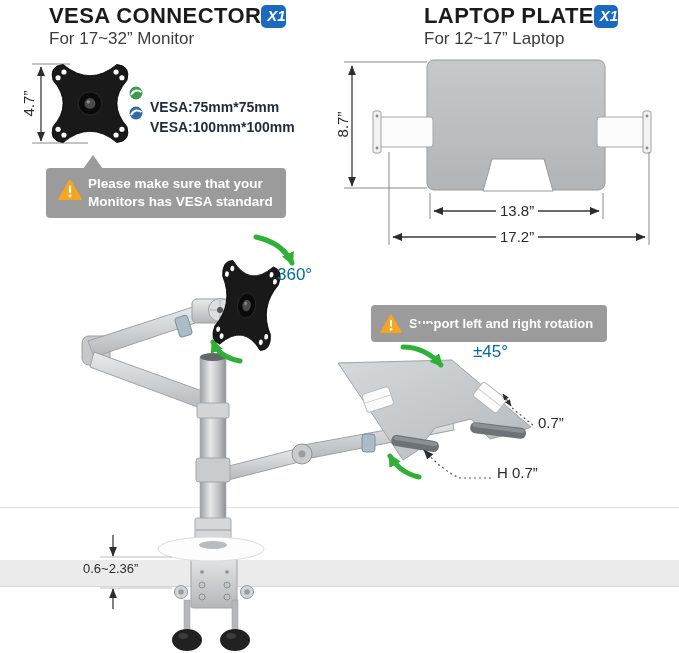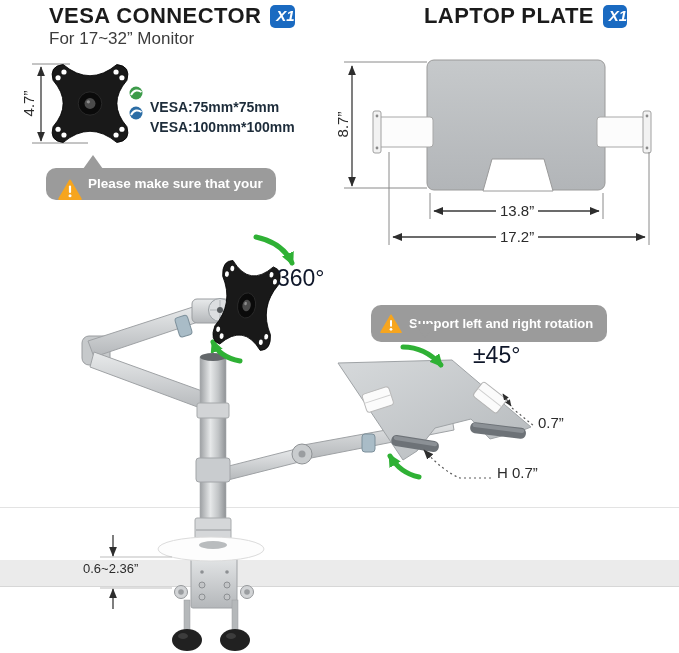--- a/index.html
+++ b/index.html
@@ -1,41 +1,41 @@
 <!DOCTYPE html>
 <html style="--accent-blue: #1a6ac1; --green-icon: #3d9b4a; --blue-icon: #2c6da5; --callout-gray: #9b9b9b; --warning-orange: #f6a51f; --arrow-green: #2fb135; --title-dark: #1b1b1b;"><head>
 <meta charset="utf-8">
 <style>
   html,body{margin:0;padding:0;background:#fff;}
   .canvas{position:relative;width:679px;height:653px;background:#fff;overflow:hidden;
           font-family:"Liberation Sans",sans-serif;}
   .abs{position:absolute;}
   
-  .hdr-row{display:flex;align-items:center;gap:9px;}
+  .hdr-row{display:flex;align-items:center;}
   .title{font-size:22px;font-weight:bold;color:#1b1b1b;letter-spacing:.4px;white-space:nowrap;}
   .badge{display:inline-block;background:var(--accent-blue,#1a6ac1);color:#fff;font-weight:bold;
          font-style:italic;font-size:15px;line-height:20px;padding:1px 0 2px 6px;border-radius:5px;}
   .subtitle{font-size:17px;color:#3c3c3c;margin-top:0;white-space:nowrap;}
   
   .spec-row{display:flex;align-items:center;gap:7px;height:20px;}
   .spec-label{font-size:14px;font-weight:bold;color:#1d2c3a;white-space:nowrap;margin-top:28px;}
   
-  .callout{position:absolute;background:var(--callout-gray,#9b9b9b);border-radius:10px;color:#fff;
+  .callout{position:absolute;background:var(--callout-gray,#9b9b9b);border-radius:4px;color:#fff;
            font-weight:bold;}
   .callout .txt{white-space:nowrap;}
   .ptr-up{position:absolute;width:0;height:0;border-left:10px solid transparent;
           border-right:10px solid transparent;border-bottom:14px solid var(--callout-gray,#9b9b9b);}
   .ptr-down{position:absolute;width:0;height:0;border-left:10px solid transparent;
           border-right:10px solid transparent;border-top:14px solid var(--callout-gray,#9b9b9b);}
   .warn{position:absolute;}
   
   .dim{position:absolute;font-size:15px;color:#2b2b2b;white-space:nowrap;}
   .dim.rot{transform:rotate(-90deg);text-align:center;width:36px;}
   .dim.onwhite{background:#fff;padding:0 4px;}
-  .big-dim{position:absolute;font-size:23px;color:#0f172a;white-space:nowrap;}
+  .big-dim{position:absolute;font-size:17px;color:#0369a1;white-space:nowrap;}
   
   .desk-line{position:absolute;left:0;top:507px;width:679px;height:1px;background:#e3e3e3;}
   .desk-band{position:absolute;left:0;top:560px;width:679px;height:27px;background:#ebebeb;
              border-bottom:1px solid #d7d7d7;box-sizing:border-box;}
   svg.layer{position:absolute;left:0;top:0;pointer-events:none;}
 </style>
 </head>
 <body>
 
 <div class="canvas">
@@ -222,20 +222,21 @@
       <span class="badge">X1</span>
     </div>
     <div class="subtitle">For 17~32” Monitor</div>
   </div>
 
   <div class="abs" style="left:424px;top:3px;">
     <div class="hdr-row">
       <span class="title">LAPTOP PLATE</span>
       <span class="badge">X1</span>
     </div>
+    <div class="subtitle">For 12~17” Laptop</div>
   </div>
 
   <div class="abs" style="left:129px;top:83px;">
     <div class="spec-row">
       <svg width="14" height="14" viewBox="0 0 14 14">
         <circle cx="7" cy="7" r="6.5" fill="var(--green-icon,#3d9b4a)"></circle>
         <path d="M2,9 C5,3.5 9,3.5 12.5,6" stroke="#fff" stroke-width="2" fill="none"></path>
       </svg>
       <span class="spec-label">VESA:75mm*75mm</span>
     </div>
@@ -254,20 +255,21 @@
   <div class="dim onwhite" style="left:496px;top:228px;">17.2”</div>
 
   <div class="ptr-up" style="left:83px;top:155px;"></div>
   <div class="callout" style="left:46px;top:168px;padding:7px 13px 7px 42px;font-size:13.5px;line-height:18px;">
     <svg class="warn" style="left:12px;top:11px;" width="24" height="22" viewBox="0 0 24 22">
       <path d="M12,1.5 L22.8,20 L1.2,20 Z" fill="var(--warning-orange,#f6a51f)" stroke="var(--warning-orange,#f6a51f)" stroke-width="2" stroke-linejoin="round"></path>
       <rect x="10.9" y="6.5" width="2.2" height="7.5" rx="1.1" fill="#fff"></rect>
       <circle cx="12" cy="16.8" r="1.5" fill="#fff"></circle>
     </svg>
     <div class="txt">Please make sure that your</div>
+    <div class="txt">Monitors has VESA standard</div>
   </div>
 
   <div class="callout" style="left:371px;top:287px;padding:11px 14px 11px 38px;font-size:13px;margin-top:18px;">
     <svg class="warn" style="left:9px;top:9px;" width="22" height="20" viewBox="0 0 24 22">
       <path d="M12,1.5 L22.8,20 L1.2,20 Z" fill="var(--warning-orange,#f6a51f)" stroke="var(--warning-orange,#f6a51f)" stroke-width="2" stroke-linejoin="round"></path>
       <rect x="10.9" y="6.5" width="2.2" height="7.5" rx="1.1" fill="#fff"></rect>
       <circle cx="12" cy="16.8" r="1.5" fill="#fff"></circle>
     </svg>
     <span class="txt">Support left and right rotation</span>
   </div>

